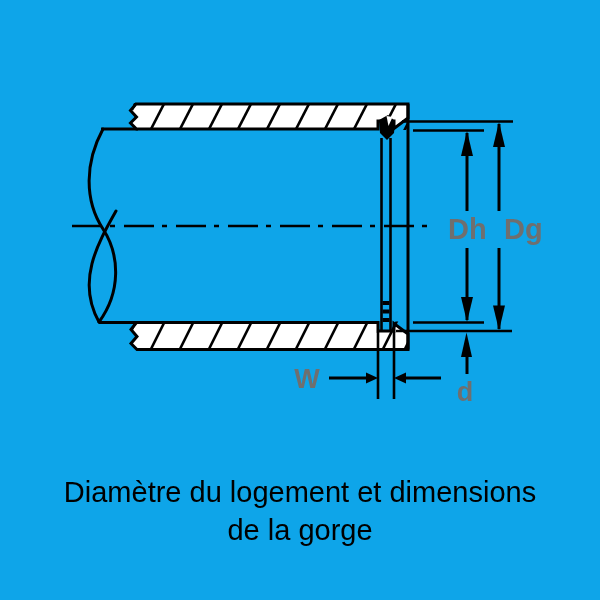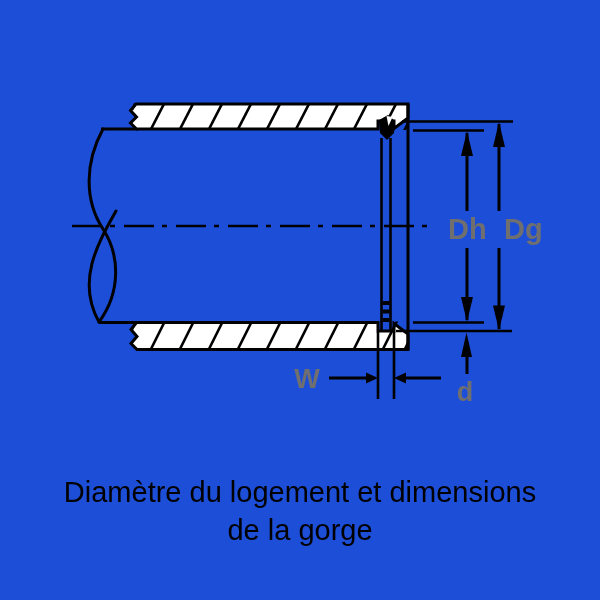--- a/index.html
+++ b/index.html
@@ -8,21 +8,21 @@
     background: #ffffff;
     width: 600px;
     height: 600px;
     overflow: hidden;
     font-family: "Liberation Sans", sans-serif;
   }
   .stage {
     position: relative;
     width: 600px;
     height: 600px;
-    background: #1d4ed8;
+    background: #0ea5e9;
   }
   svg { display: block; }
   .dim-label {
     font-family: "Liberation Sans", sans-serif;
     font-weight: bold;
   }
   .caption-text {
     font-family: "Liberation Sans", sans-serif;
     font-weight: normal;
     fill: #000000;

